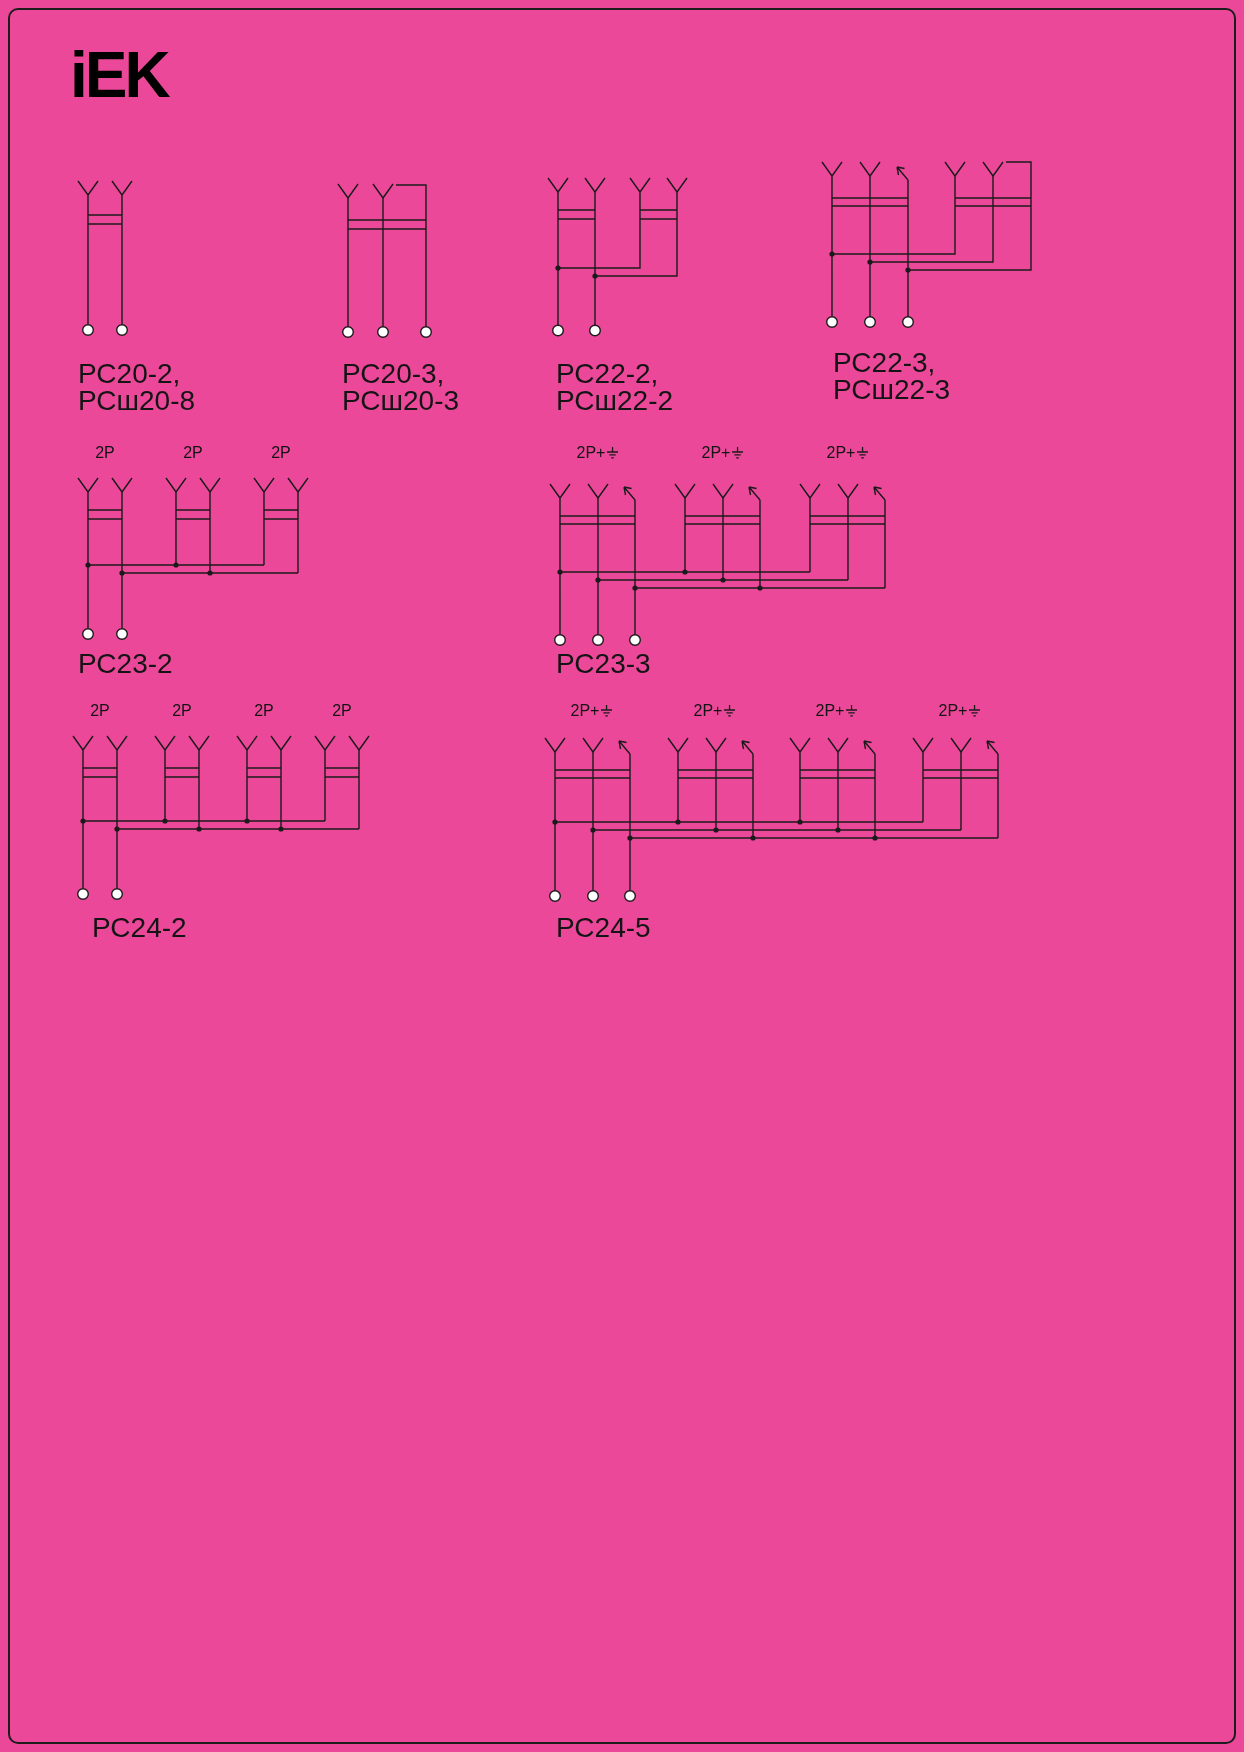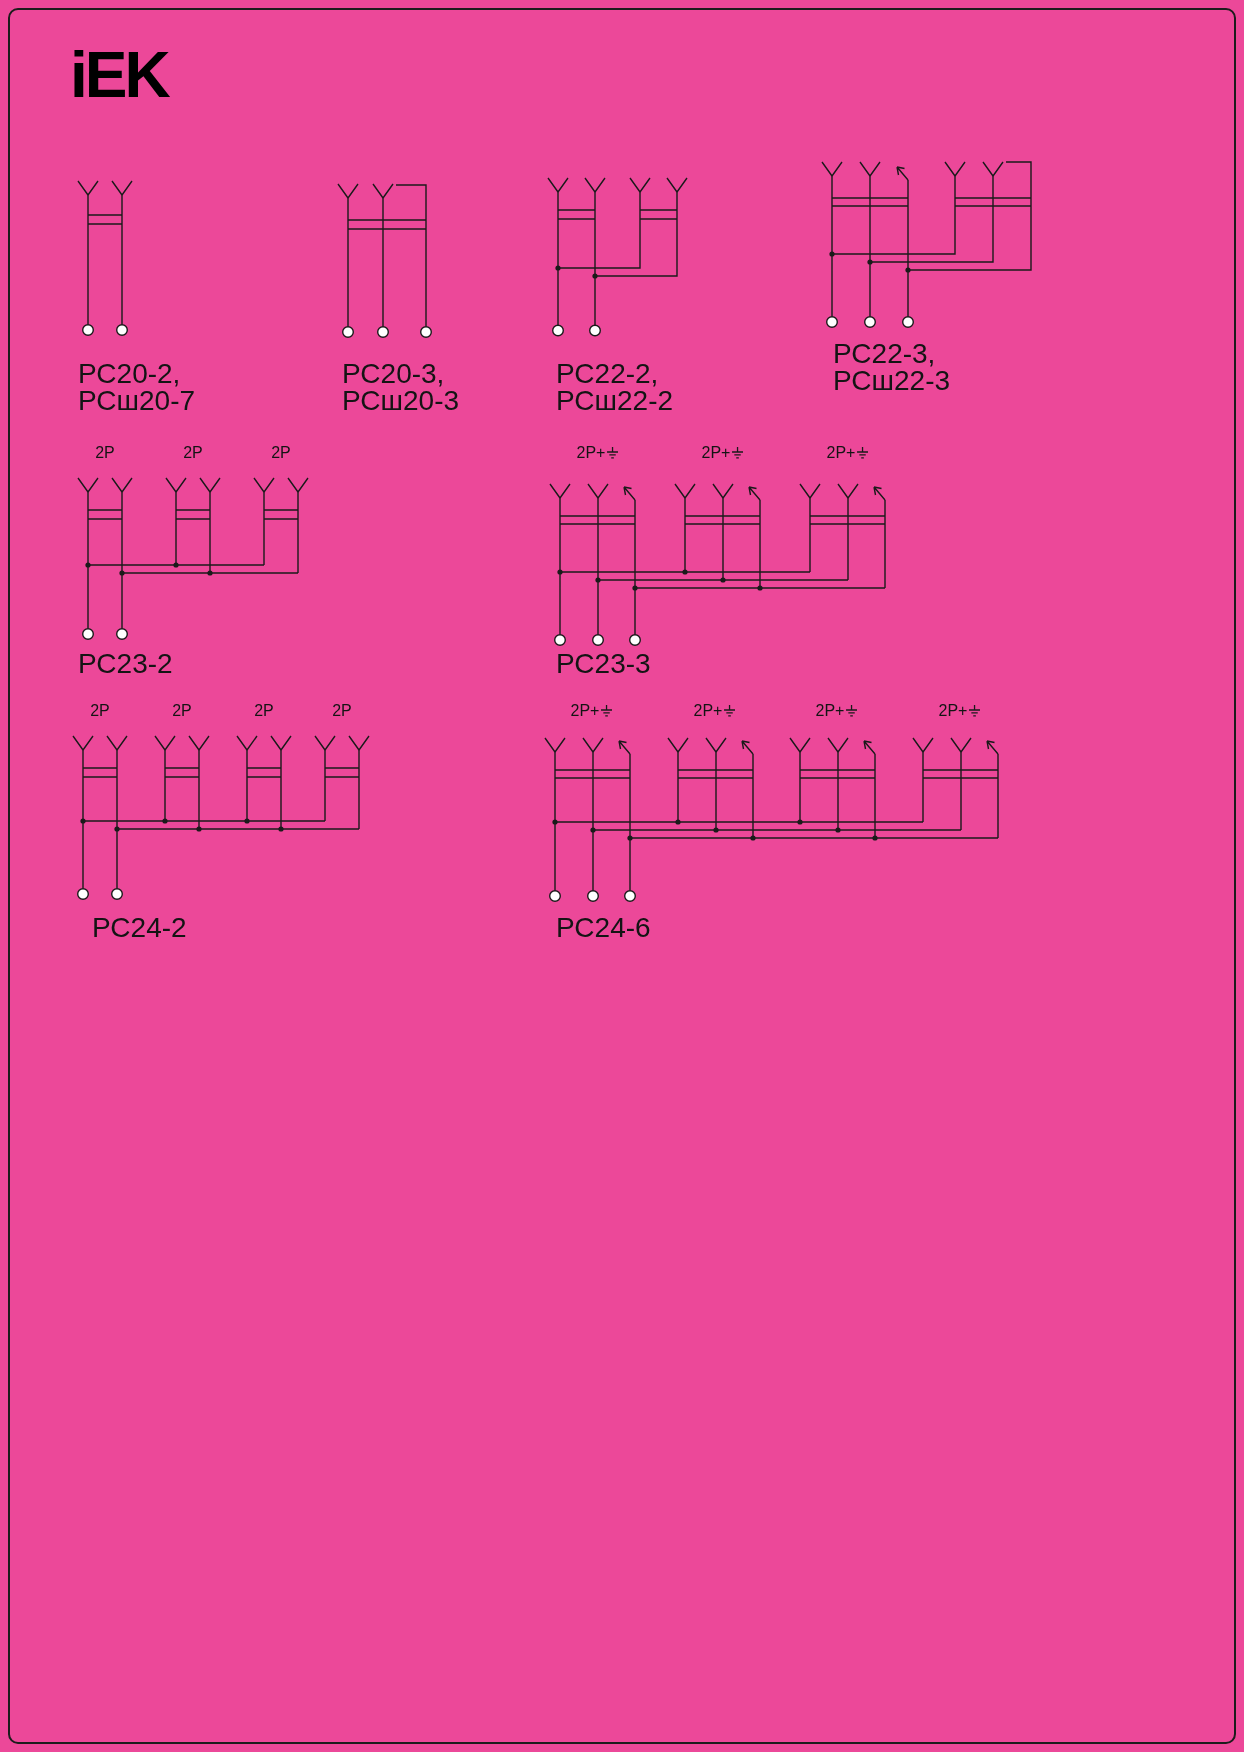--- a/index.html
+++ b/index.html
@@ -315,41 +315,41 @@
     </div>
   <div class="pole-label" style="left:960px;top:702px">
       <span>2Р+</span>
       <svg class="earth-glyph" viewBox="0 0 13 14">
         <use href="#sym-earth"></use>
       </svg>
     </div>
 
   <div class="sch-label" style="left:78px;top:360px">
     <div>РС20-2,</div>
-    <div>РСш20-7</div>
+    <div>РСш20-8</div>
   </div>
   <div class="sch-label" style="left:342px;top:360px">
     <div>РС20-3,</div>
     <div>РСш20-3</div>
   </div>
   <div class="sch-label" style="left:556px;top:360px">
     <div>РС22-2,</div>
     <div>РСш22-2</div>
   </div>
-  <div class="sch-label" style="left:833px;top:340px">
+  <div class="sch-label" style="left:833px;top:349px">
     <div>РС22-3,</div>
     <div>РСш22-3</div>
   </div>
   <div class="sch-label" style="left:78px;top:650px">
     <div>РС23-2</div>
   </div>
   <div class="sch-label" style="left:556px;top:650px">
     <div>РС23-3</div>
   </div>
   <div class="sch-label" style="left:92px;top:914px">
     <div>РС24-2</div>
   </div>
   <div class="sch-label" style="left:556px;top:914px">
-    <div>РС24-6</div>
+    <div>РС24-5</div>
   </div>
 
 
 </div>
 
 </body></html>

